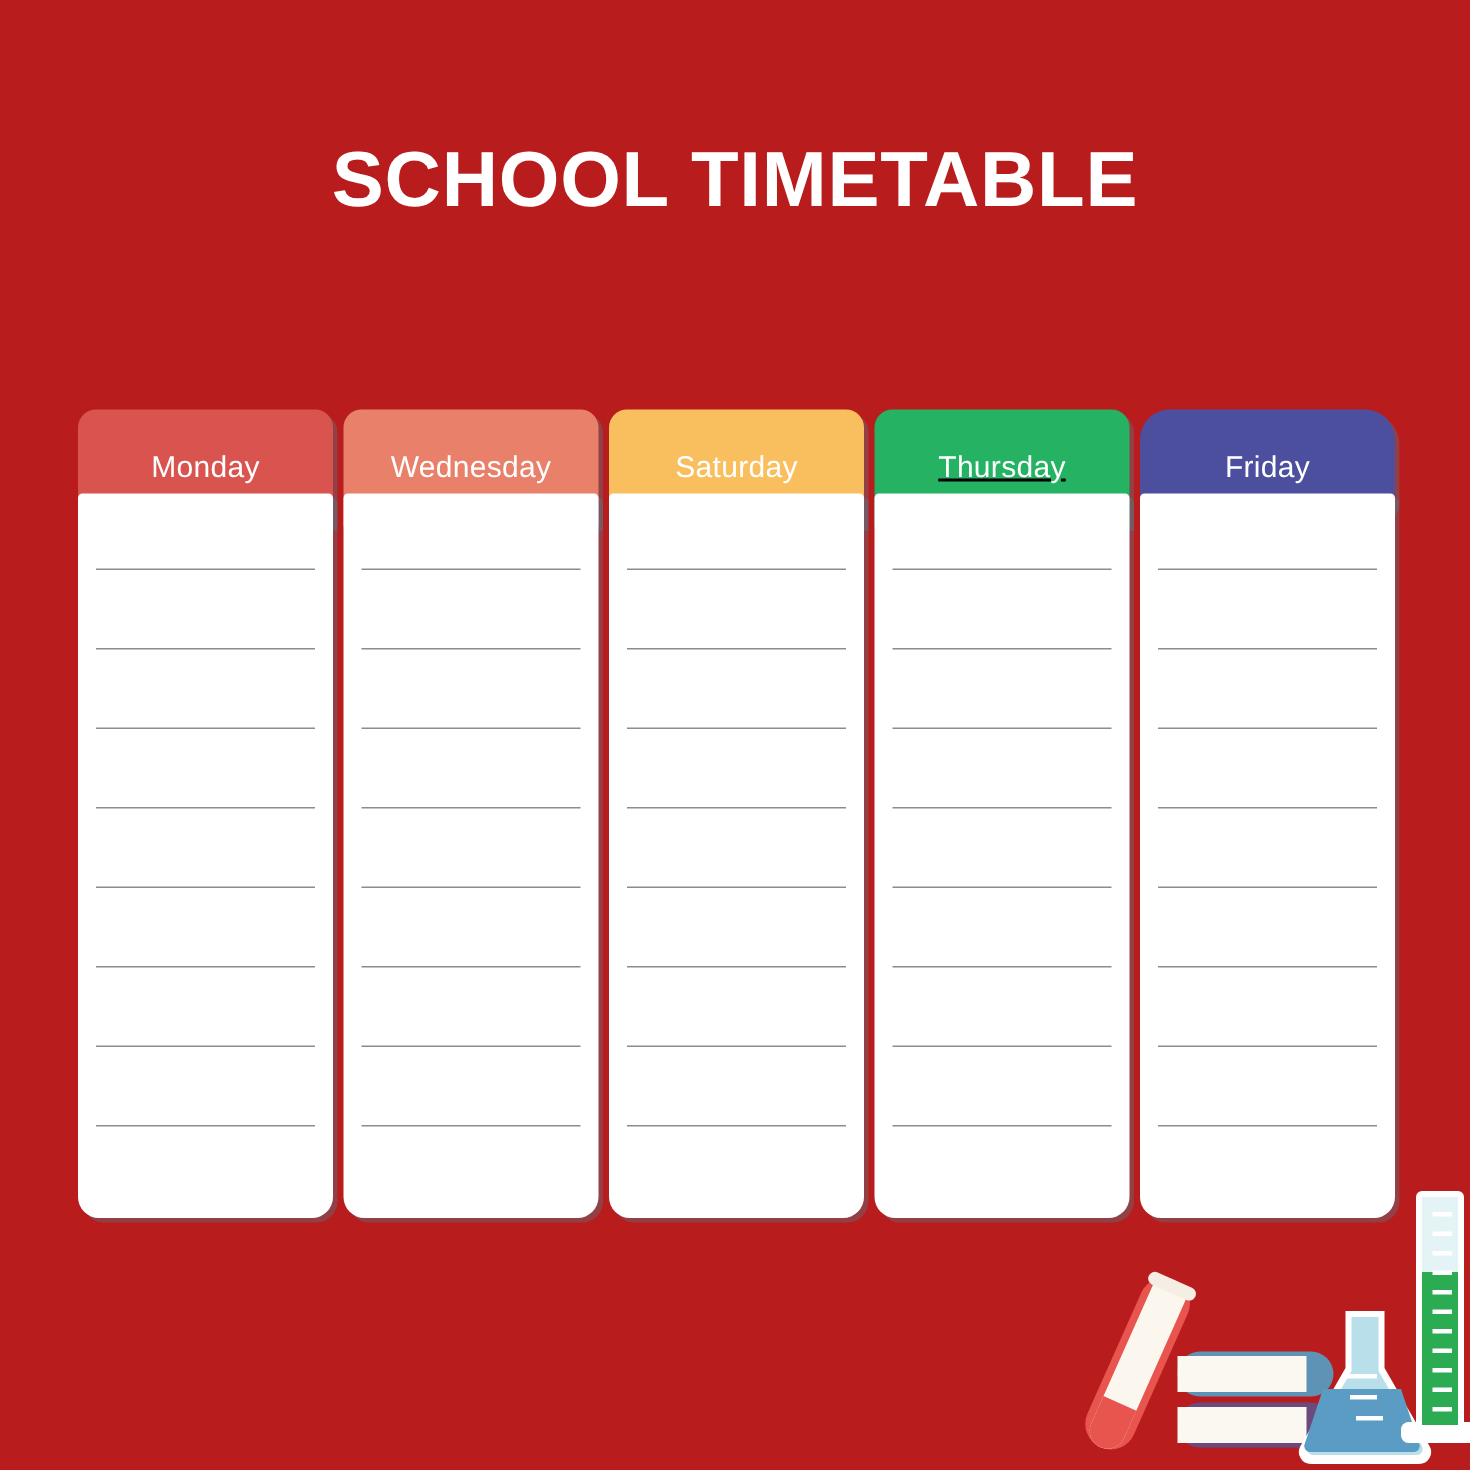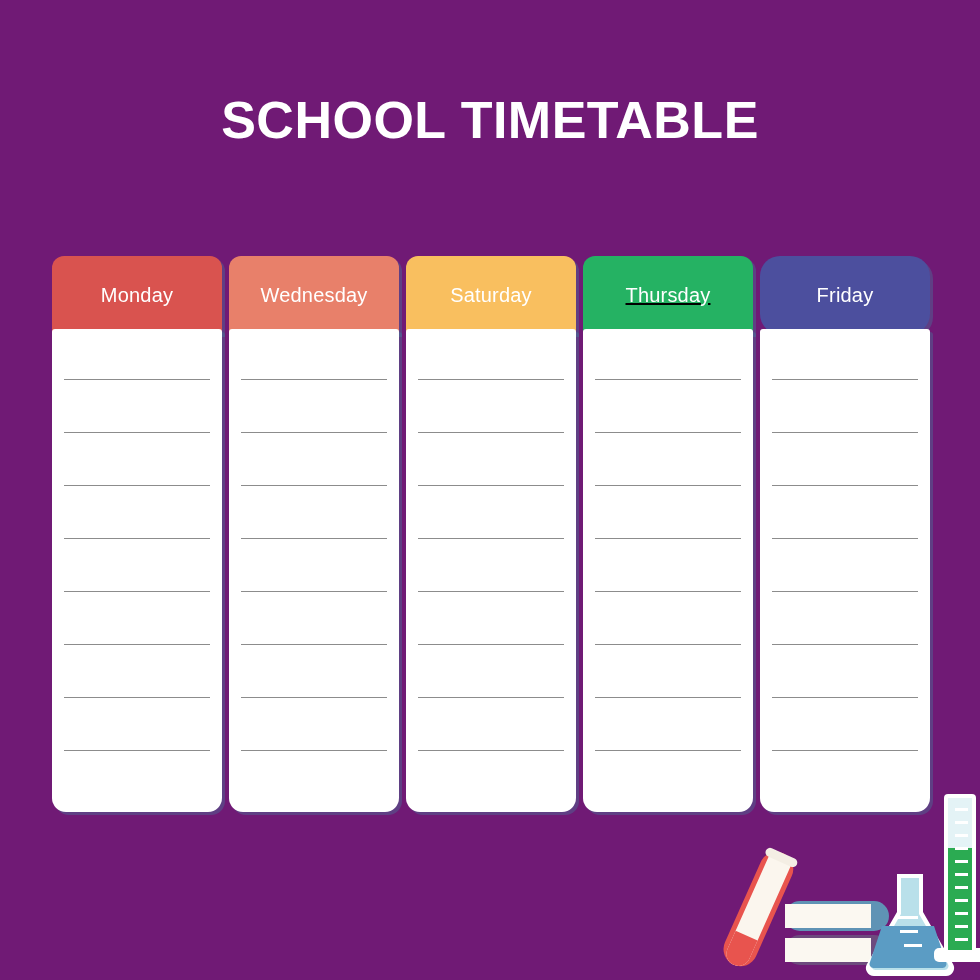--- a/index.html
+++ b/index.html
@@ -53,21 +53,21 @@
   }
   .day-column.c0 { left: 0px; }
   .day-column.c1 { left: 177px; }
   .day-column.c2 { left: 354px; }
   .day-column.c3 { left: 531px; }
   .day-column.c4 { left: 708px; }
 
   .day-header {
     position: absolute;
     left: 0;
-    top: 0;
+    top: 17px;
     width: 170px;
     height: 78px;
     border-radius: 12px 12px 0 0;
     box-shadow: 3px 3px 0 rgba(56,150,168,0.30);
     display: flex;
     align-items: center;
     justify-content: center;
     box-sizing: border-box;
   }
   .day-header-label {
@@ -113,21 +113,21 @@
     top: 780px;
     width: 280px;
     height: 200px;
     pointer-events: none;
   }
   #decor svg { display: block; }
 </style>
 </head>
 <body>
 
-<div id="page" style="background: #701a75;">
+<div id="page" style="background: #b91c1c;">
 
   <div id="page-title" style="color: rgb(255, 255, 255);">SCHOOL TIMETABLE</div>
 
   <div id="timetable">
 
     <div class="day-column c0">
       <div class="day-header" style="background: rgb(217, 83, 79);">
         <span class="day-header-label">Monday</span>
       </div>
       <div class="day-card" style="background: rgb(255, 255, 255);">

